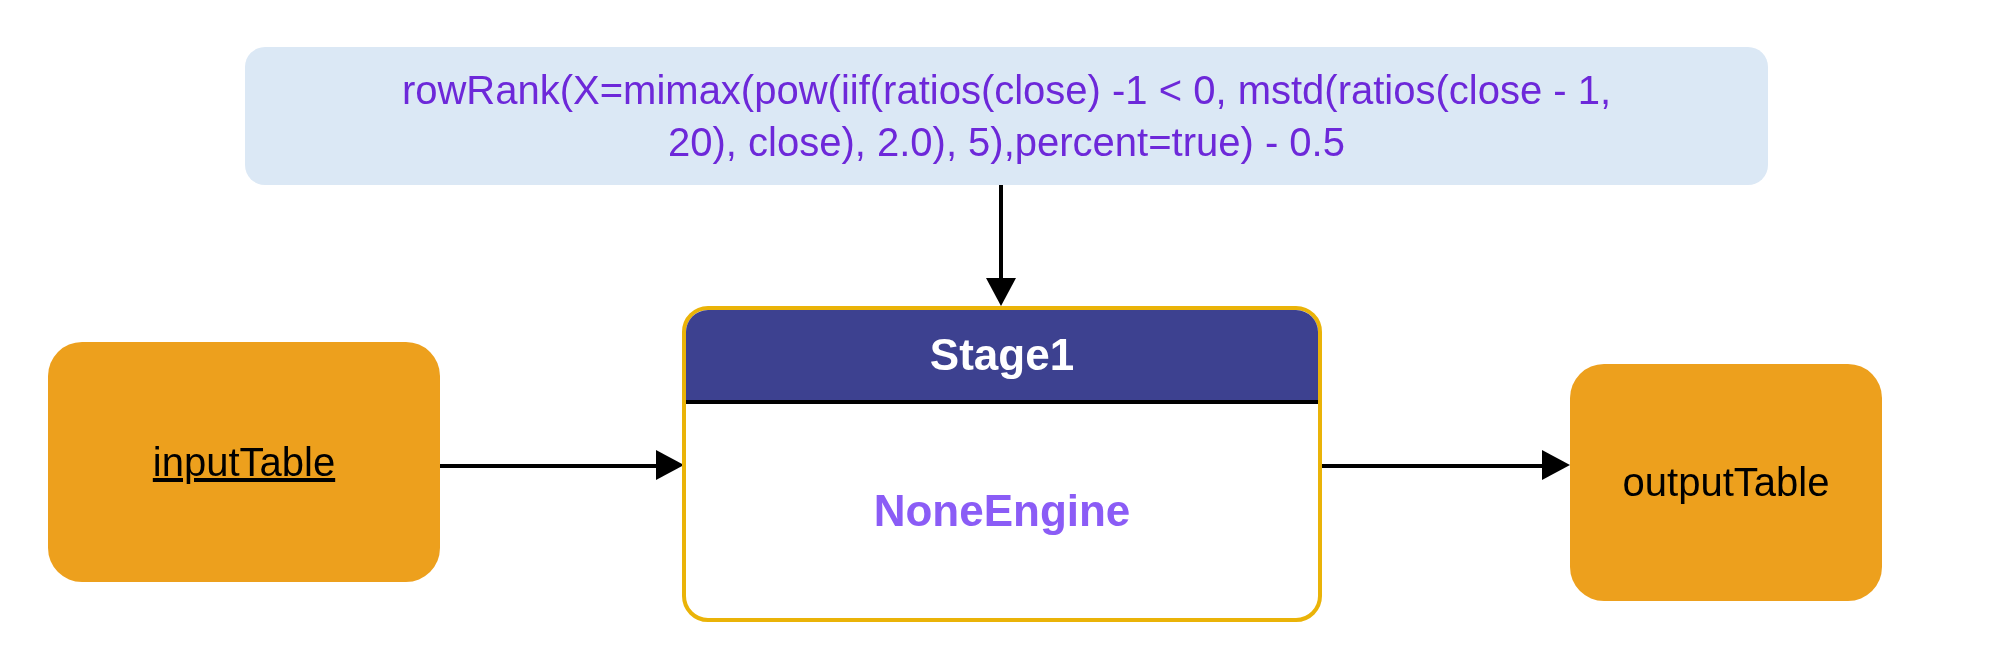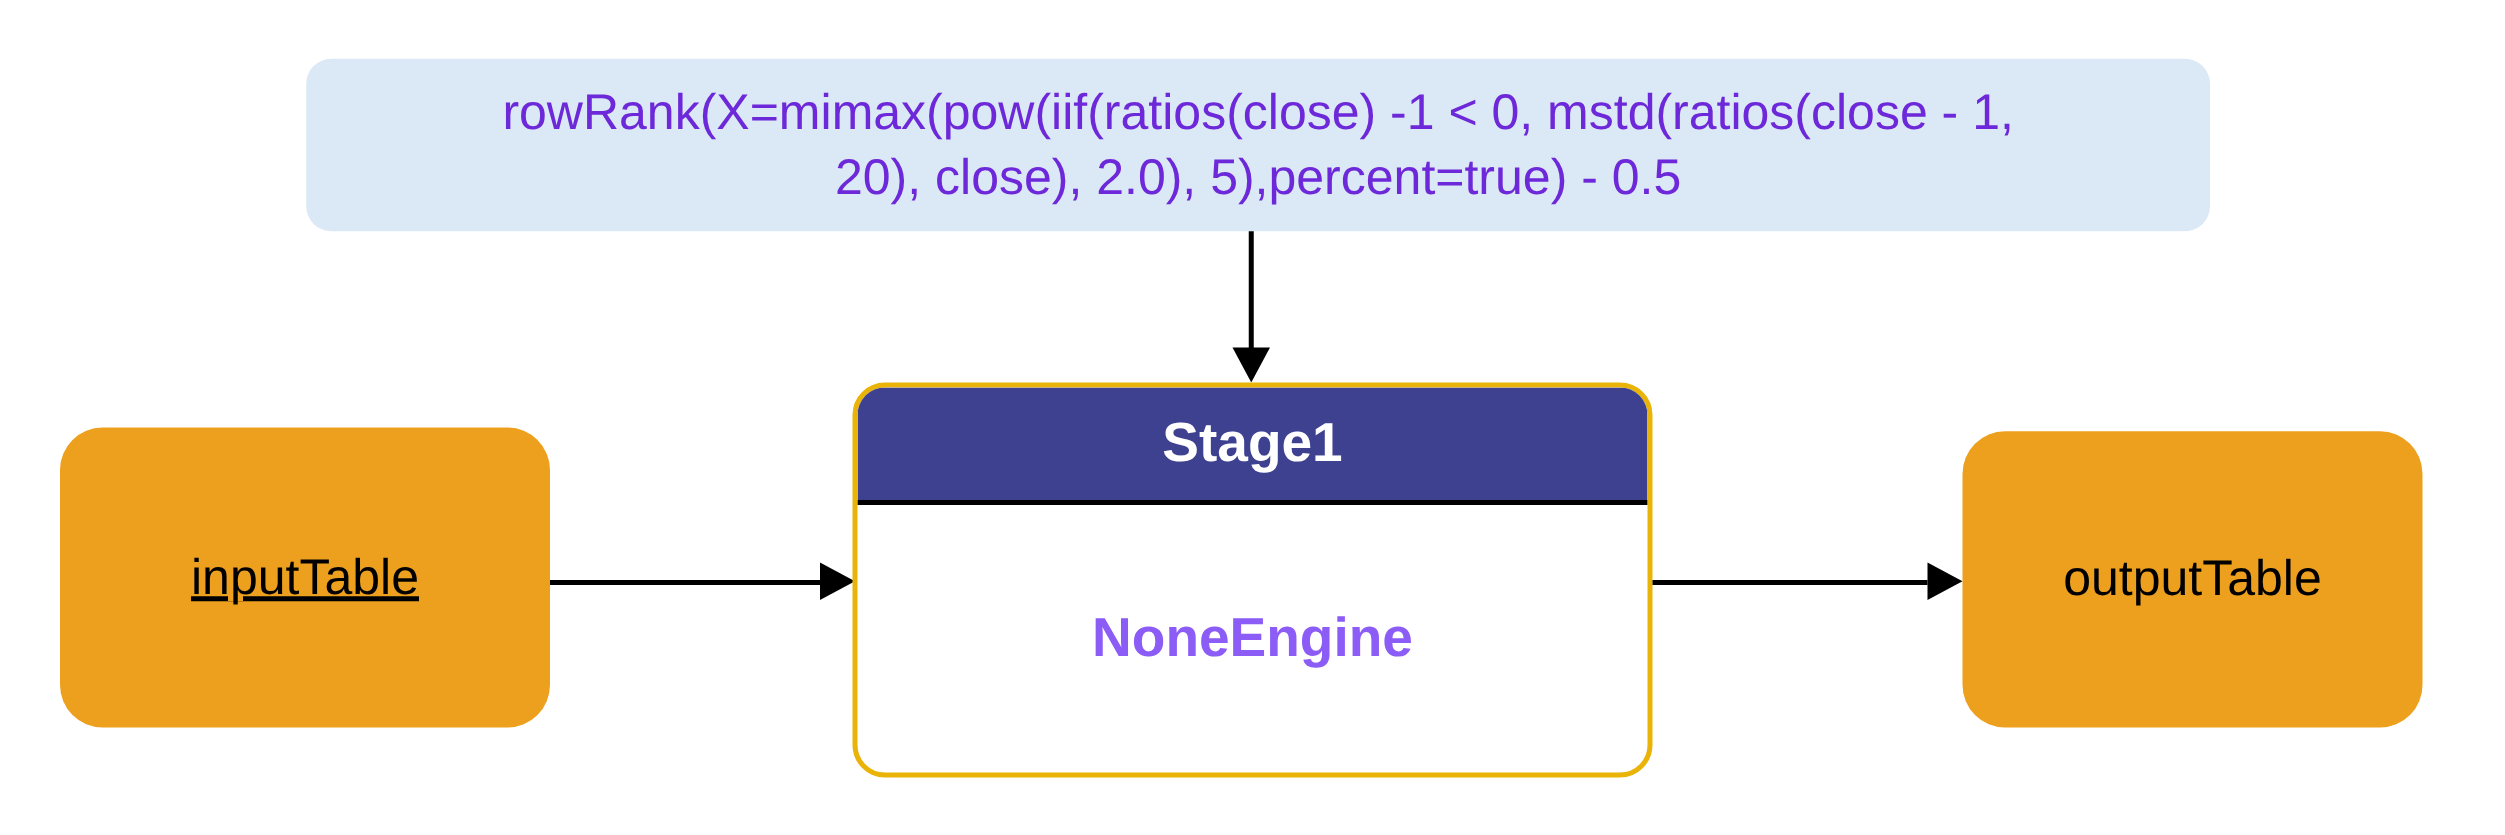--- a/index.html
+++ b/index.html
@@ -87,21 +87,21 @@
     border-radius: 34px;
     display: flex;
     align-items: center;
     justify-content: center;
   }
   .table-node .table-label {
     color: #000000;
     font-size: 40px;
   }
   .input-node  { left: 48px;   top: 342px; width: 392px; height: 240px; text-decoration: underline; }
-  .output-node { left: 1570px; top: 345px; width: 368px; height: 237px; }
+  .output-node { left: 1570px; top: 364px; width: 312px; height: 237px; }
 
   
   .edge-line {
     position: absolute;
     background: var(--edge, #000000);
   }
   .edge-vline-down { left: 999px; top: 185px; width: 4px; height: 95px; }
   .edge-hline-left  { left: 440px;  top: 464px; width: 218px; height: 4px; }
   .edge-hline-right { left: 1322px; top: 464px; width: 220px; height: 4px; }
 

